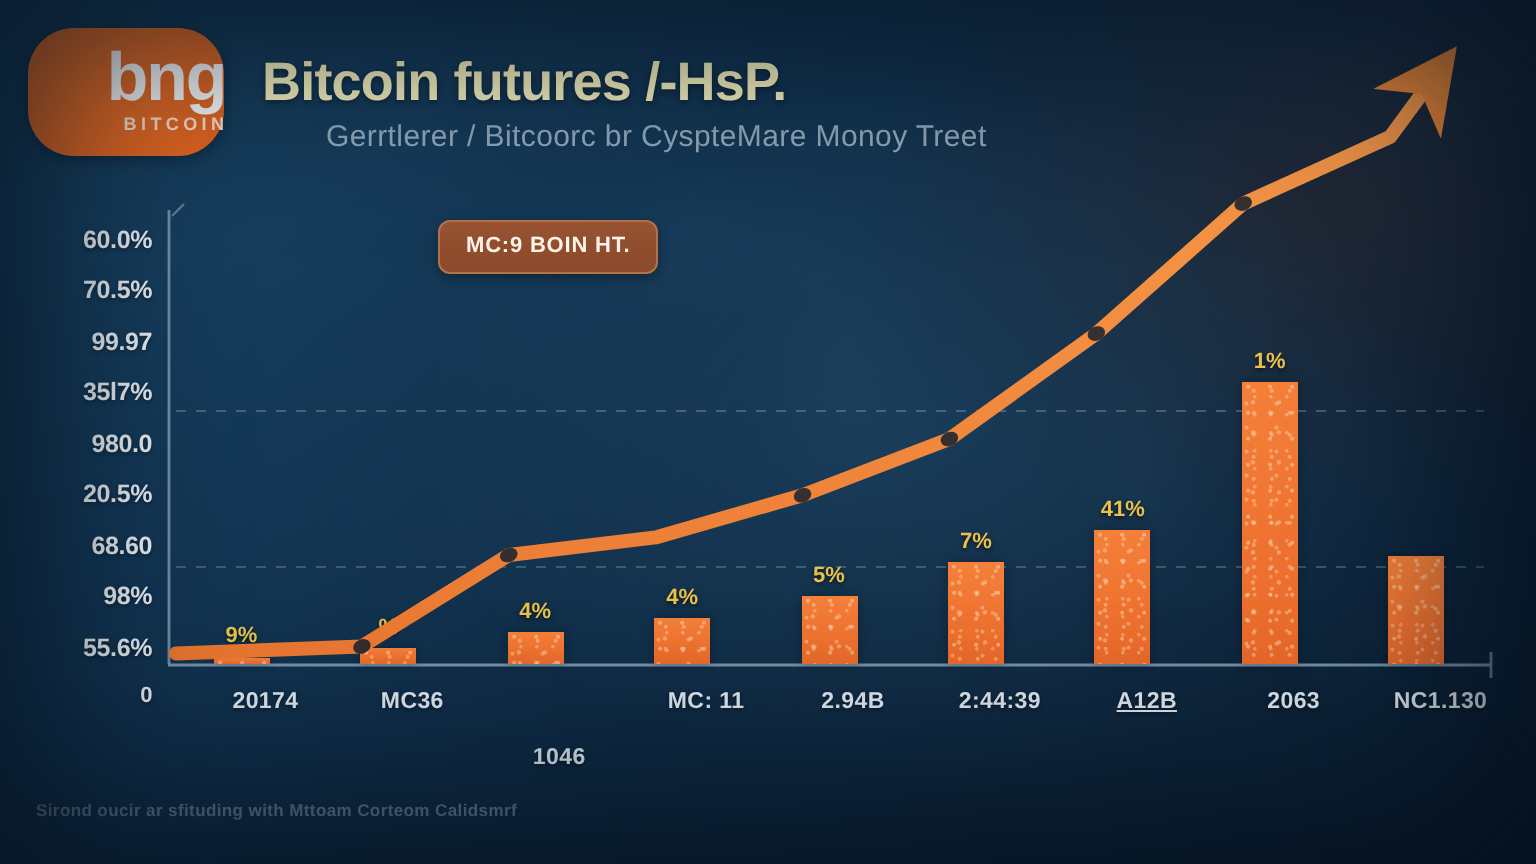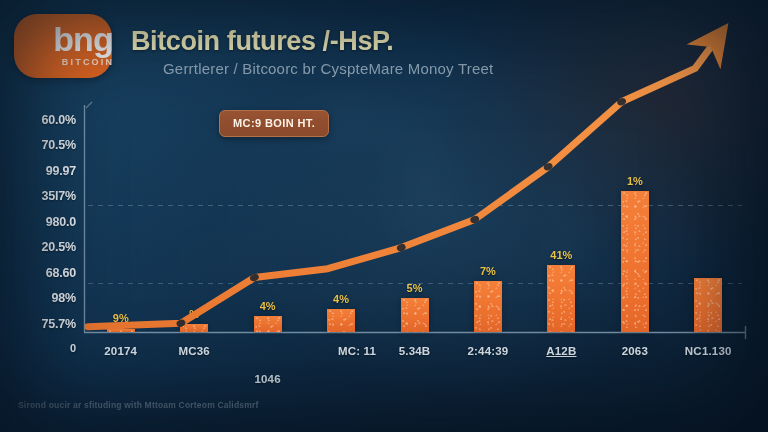--- a/index.html
+++ b/index.html
@@ -97,21 +97,21 @@
   #chart { position:absolute; left:0; top:0; width:768px; height:432px; }
 
   .ylabel {
     position:absolute; right:0; width:66px; text-align:right;
     font-size:12.5px; font-weight:bold; color:#e8eef3;
     letter-spacing:-.2px;
     text-shadow:0 1px 2px rgba(0,0,0,.4);
   }
   #ylabels { position:absolute; left:8px; top:16px; width:68px; height:432px; }
 
-  #xlabels { position:absolute; left:0; top:345px; width:656px; height:20px; }
+  #xlabels { position:absolute; left:12px; top:345px; width:656px; height:20px; }
   .xlabel {
     position:absolute; transform:translateX(-50%);
     font-size:11.5px; font-weight:bold; color:#dbe5ed;
     letter-spacing:.2px; white-space:nowrap;
     text-shadow:0 1px 2px rgba(0,0,0,.45);
   }
 
   #bars { position:absolute; left:0; top:0; width:768px; height:432px; }
   .bar {
     position:absolute; bottom:0;
@@ -179,21 +179,21 @@
 
   <div id="ylabels">
       <div class="ylabel" style="top: 97px;">60.0%</div>
       <div class="ylabel" style="top: 122.444px;">70.5%</div>
       <div class="ylabel" style="top: 147.889px;">99.97</div>
       <div class="ylabel" style="top: 173.333px;">35l7%</div>
       <div class="ylabel" style="top: 198.778px;">980.0</div>
       <div class="ylabel" style="top: 224.222px;">20.5%</div>
       <div class="ylabel" style="top: 249.667px;">68.60</div>
       <div class="ylabel" style="top: 275.111px;">98%</div>
-      <div class="ylabel" style="top: 300.556px;">75.7%</div>
+      <div class="ylabel" style="top: 300.556px;">55.6%</div>
       <div class="ylabel" style="top: 326px; font-size: 11px;">0</div>
     </div>
 
   <div id="bars">
       <div class="bar" style="left: 106.722px; width: 28px; height: 3.51515px; bottom: 100px;"></div>
       <div class="barlabel" style="left: 120.722px; top: 312.485px;">9%</div>
       <div class="bar" style="left: 180.167px; width: 28px; height: 7.90909px; bottom: 100px;"></div>
       <div class="barlabel" style="left: 194.167px; top: 308.091px;">%</div>
       <div class="bar" style="left: 253.611px; width: 28px; height: 15.8182px; bottom: 100px;"></div>
       <div class="barlabel" style="left: 267.611px; top: 300.182px;">4%</div>
@@ -228,22 +228,22 @@
         <ellipse cx="474.72444444444443" cy="219.5151515151515" rx="4.5" ry="3.5" fill="#14202e" opacity=".85" transform="rotate(-22 474.72444444444443 219.5151515151515)"></ellipse>
         <ellipse cx="548.1688888888889" cy="166.78787878787878" rx="4.5" ry="3.5" fill="#14202e" opacity=".85" transform="rotate(-22 548.1688888888889 166.78787878787878)"></ellipse>
         <ellipse cx="621.6133333333333" cy="101.75757575757575" rx="4.5" ry="3.5" fill="#14202e" opacity=".85" transform="rotate(-22 621.6133333333333 101.75757575757575)"></ellipse>
       </g>
   </svg>
 
   <div id="xlabels">
       <div class="xlabel" style="left: 120.722px;">20174</div>
       <div class="xlabel" style="left: 194.167px;">MC36</div>
       <div class="xlabel" style="left: 267.611px; margin-top: 28px;">1046</div>
-      <div class="xlabel" style="left: 341.056px; margin-left: 16px;">MC: 11</div>
-      <div class="xlabel" style="left: 414.5px;">5.34B</div>
+      <div class="xlabel" style="left: 341.056px;">MC: 11</div>
+      <div class="xlabel" style="left: 414.5px;">2.94B</div>
       <div class="xlabel" style="left: 487.944px;">2:44:39</div>
       <div class="xlabel" style="left: 561.389px; text-decoration: underline;">A12B</div>
       <div class="xlabel" style="left: 634.833px;">2063</div>
       <div class="xlabel" style="left: 708.278px;">NC1.130</div>
     </div>
 
   <div class="footer-note">Sirond oucir ar sfituding with Mttoam Corteom Calidsmrf</div>
 
   <div id="vignette"></div>
 </div>

